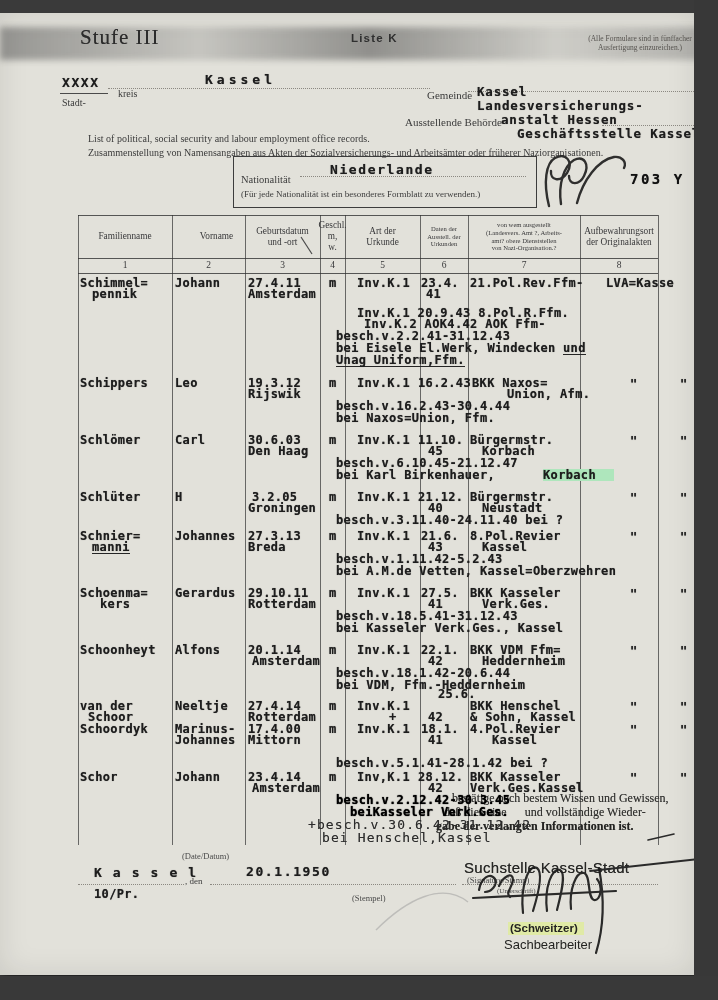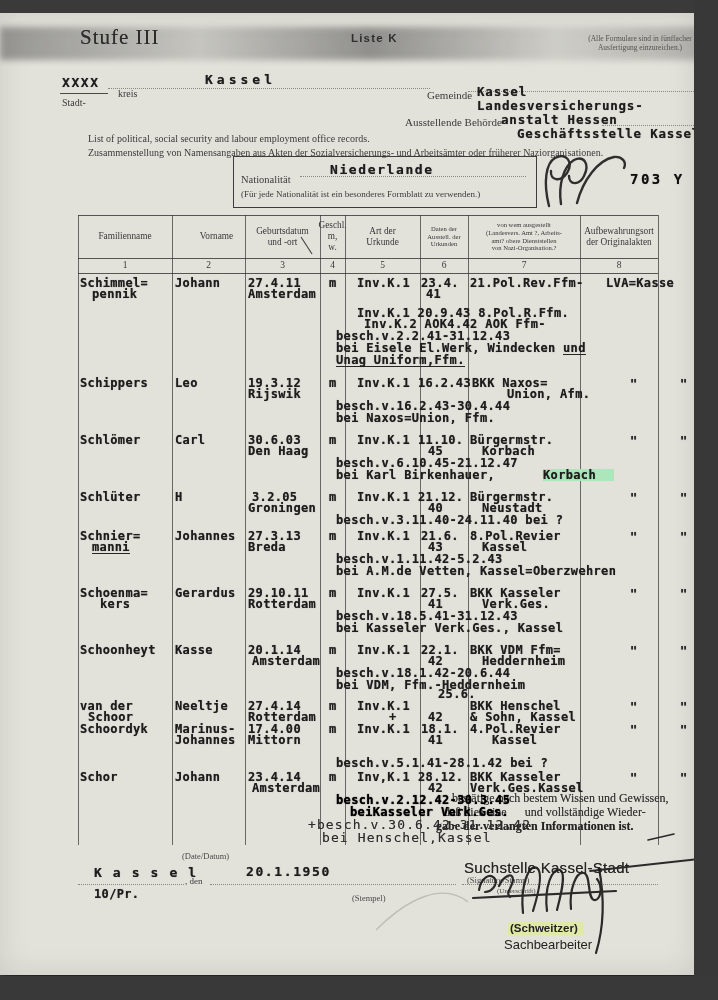--- a/index.html
+++ b/index.html
@@ -229,21 +229,21 @@
       <div class="tl" style="left: 357px; top: 587px;">Inv.K.1</div>
       <div class="tl" style="left: 421px; top: 587px;">27.5.</div>
       <div class="tl" style="left: 428px; top: 598px;">41</div>
       <div class="tl" style="left: 470px; top: 587px;">BKK Kasseler</div>
       <div class="tl" style="left: 482px; top: 598px;">Verk.Ges.</div>
       <div class="tl" style="left: 630px; top: 588px;">"</div>
       <div class="tl" style="left: 680px; top: 588px;">"</div>
       <div class="tl" style="left: 336px; top: 610px;">besch.v.18.5.41-31.12.43</div>
       <div class="tl" style="left: 336px; top: 622px;">bei Kasseler Verk.Ges., Kassel</div>
       <div class="tl" style="left: 80px; top: 644px;">Schoonheyt</div>
-      <div class="tl" style="left: 175px; top: 644px;">Kasse</div>
+      <div class="tl" style="left: 175px; top: 644px;">Alfons</div>
       <div class="tl" style="left: 248px; top: 644px;">20.1.14</div>
       <div class="tl" style="left: 252px; top: 655px;">Amsterdam</div>
       <div class="tl" style="left: 329px; top: 644px;">m</div>
       <div class="tl" style="left: 357px; top: 644px;">Inv.K.1</div>
       <div class="tl" style="left: 421px; top: 644px;">22.1.</div>
       <div class="tl" style="left: 428px; top: 655px;">42</div>
       <div class="tl" style="left: 470px; top: 644px;">BKK VDM Ffm=</div>
       <div class="tl" style="left: 482px; top: 655px;">Heddernheim</div>
       <div class="tl" style="left: 630px; top: 645px;">"</div>
       <div class="tl" style="left: 680px; top: 645px;">"</div>

